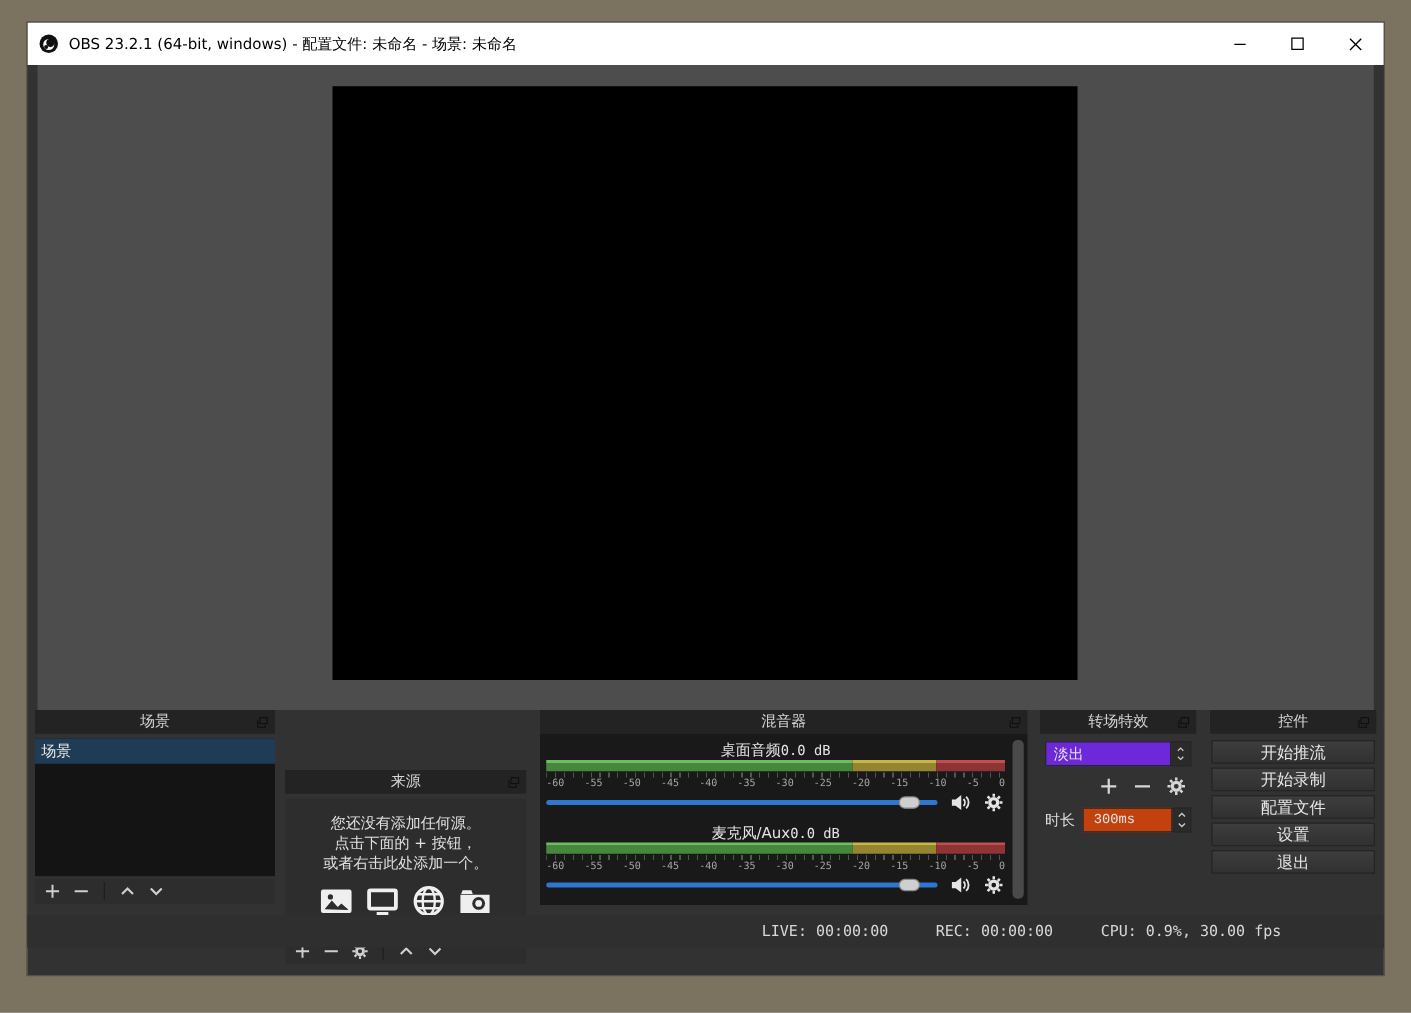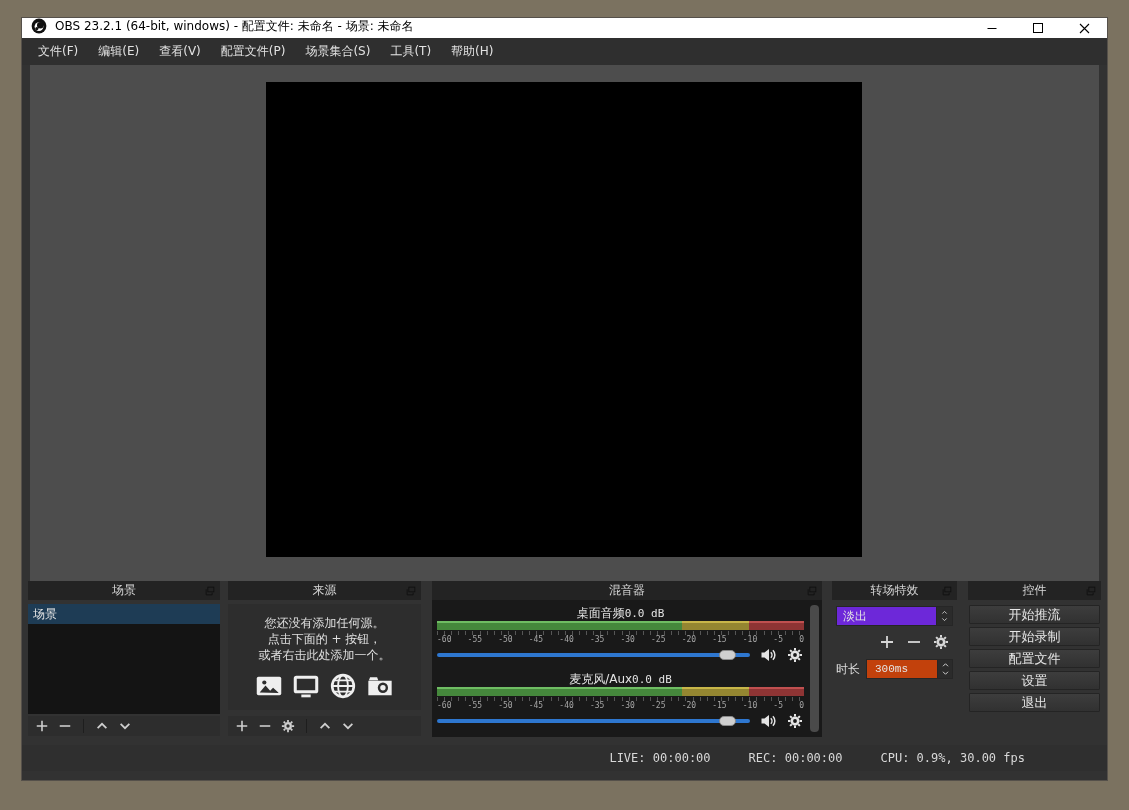--- a/index.html
+++ b/index.html
@@ -6,21 +6,21 @@
   * { margin:0; padding:0; box-sizing:border-box; }
   html,body { width:1129px; height:810px; overflow:hidden; }
   body { font-family:"DejaVu Sans","Liberation Sans",sans-serif; }
   .mono { font-family:"DejaVu Sans Mono","Liberation Mono",monospace; }
 
   #desktop { position:relative; width:1129px; height:810px; background:#7b7260; }
   #window { position:absolute; left:22px; top:18px; width:1085px; height:762px;
             background:#323232; outline:1px solid #55504a; }
 
   
-  .titlebar { height:20px; background:#ffffff; display:flex; align-items:flex-start; }
+  .titlebar { height:34px; background:#ffffff; display:flex; align-items:center; }
   .titlebar .logo { margin-left:9px; flex:0 0 auto; }
   .titlebar .title { margin-left:8px; font-size:12px; color:#000; flex:1 1 auto;
                      white-space:nowrap; overflow:hidden; }
   .wc { display:flex; height:100%; }
   .wc-btn { width:46px; height:100%; display:flex; align-items:center; justify-content:center; cursor:default; }
 
   
   .menubar { height:27px; background:#2f2f2f; display:flex; align-items:center; padding-left:6px; }
   .menu-item { font-size:12px; color:#e2e2e2; padding:5px 10px; }
 
@@ -41,21 +41,21 @@
   .tb-icon { width:16px; height:16px; color:#cfcfcf; display:flex; align-items:center; justify-content:center; }
   .tb-div { width:1px; height:14px; background:#1e1e1e; margin:0 3px; }
 
   
   #panel-scenes { left:6px; width:192px; }
   .scene-list { position:absolute; left:0; right:0; top:23px; height:110px; background:#141414; }
   .scene-row { height:20px; line-height:20px; padding-left:5px; font-size:12px; color:#e6e6e6; }
   .scene-row.selected { background:#1e3c55; }
 
   
-  #panel-sources { left:206px; width:193px; }
+  #panel-sources { left:206px; width:193px;margin-top:48px; }
   .src-empty { position:absolute; left:0; right:0; top:23px; height:106px; background:#2d2d2d;
                display:flex; flex-direction:column; align-items:center; justify-content:center; }
   .src-line { font-size:12px; color:#e0e0e0; line-height:16px; }
   .src-icons { display:flex; gap:9px; margin-top:9px; color:#efefef; }
 
   
   #panel-mixer { left:410px; width:390px;border-radius:10px; }
   .mixer-body { position:absolute; left:0; right:0; top:19px; bottom:0; background:#191919;
                 padding:5px 18px 4px 5px; }
   .m-scrollbar { position:absolute; right:3px; top:5px; bottom:5px; width:9px; border-radius:4px; background:#4a4a4a; }
@@ -189,29 +189,20 @@
             </svg>
         </div>
         <div class="wc-btn">
           <svg width="13" height="13" viewBox="0 0 13 13">
               <path d="M2 2l9 9M11 2l-9 9" stroke="#000" stroke-width="1.1" fill="none"></path>
             </svg>
         </div>
       </div>
     </div>
 
-    <div class="menubar">
-      <span class="menu-item">文件(F)</span>
-      <span class="menu-item">编辑(E)</span>
-      <span class="menu-item">查看(V)</span>
-      <span class="menu-item">配置文件(P)</span>
-      <span class="menu-item">场景集合(S)</span>
-      <span class="menu-item">工具(T)</span>
-      <span class="menu-item">帮助(H)</span>
-    </div>
 
     <div class="body">
 
       <div class="canvas">
         <div class="preview"></div>
       </div>
 
       <section class="panel" id="panel-scenes">
         <div class="p-head">
           <span class="p-title">场景</span>

